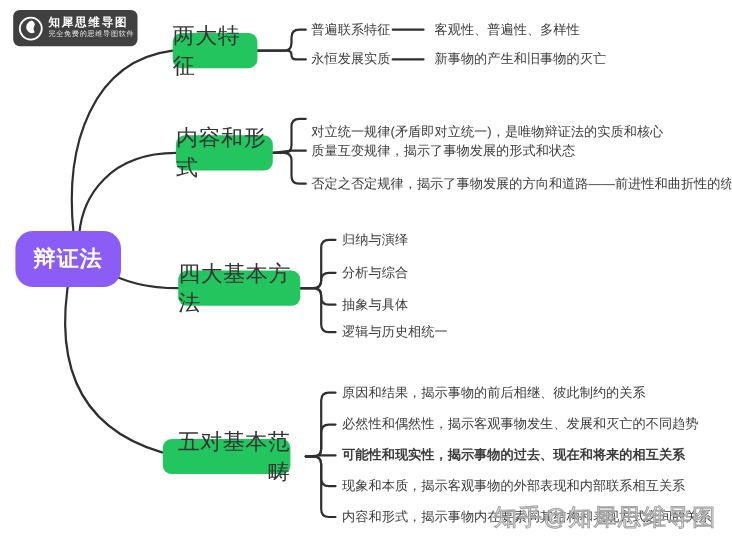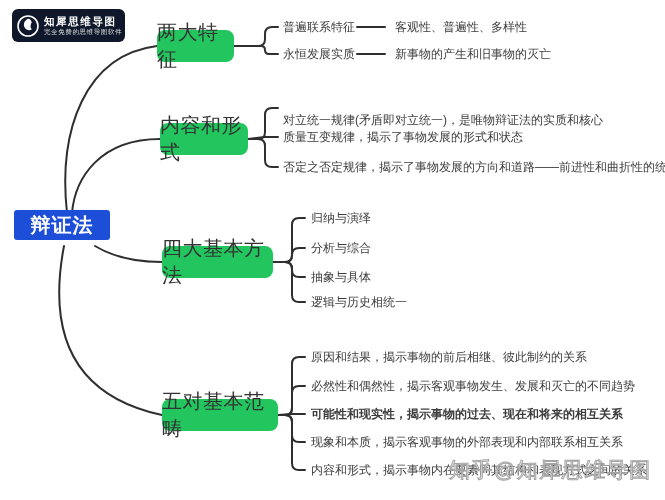--- a/index.html
+++ b/index.html
@@ -4,31 +4,31 @@
 <style>
   html,body{margin:0;padding:0;background:#fff;}
   .canvas{
     position:relative;width:665px;height:500px;background:#ffffff;overflow:hidden;
     font-family:"Liberation Sans","DejaVu Sans",sans-serif;
   }
   svg.edges{position:absolute;left:0;top:0;z-index:1;}
   .edge{stroke:#2f2f2f;stroke-width:2;fill:none;stroke-linecap:round;}
 
   .logo{
-    position:absolute;left:12px;top:9px;width:113px;height:33px;background:#0f172a;
+    position:absolute;left:12px;top:9px;width:113px;height:33px;background:#404040;
     border-radius:6px;display:flex;align-items:center;padding-left:4px;box-sizing:border-box;z-index:3;
   }
   .logo-icon{width:24px;height:24px;flex:0 0 auto;margin-right:4px;}
   .logo-texts{display:flex;flex-direction:column;line-height:1.15;}
   .logo-title{font-size:10.5px;font-weight:bold;color:#ffffff;letter-spacing:1.6px;}
   .logo-sub{font-size:6.5px;color:rgba(255,255,255,.85);letter-spacing:.6px;margin-top:1px;}
 
   .root-node{
-    position:absolute;left:14px;top:210px;width:96px;height:30px;background:#1d4ed8;
-    border-radius:3px;display:flex;align-items:center;justify-content:center;
+    position:absolute;left:14px;top:210px;width:96px;height:51px;background:#8b5cf6;
+    border-radius:16px;display:flex;align-items:center;justify-content:center;
     color:#fff;font-size:20px;font-weight:bold;letter-spacing:1px;z-index:2;
   }
   .branch-box{
     position:absolute;background:#22c55e;border-radius:8px;display:flex;align-items:center;
     justify-content:center;font-size:20px;color:#333;z-index:2;letter-spacing:.5px;
   }
   .child-text{
     position:absolute;transform:translateY(-50%);white-space:nowrap;
     font-size:12px;color:#3c3c3c;z-index:2;
   }
@@ -89,19 +89,19 @@
     <div class="child-text" style="left: 395px; top: 54px;">新事物的产生和旧事物的灭亡</div>
     <div class="branch-box" style="left: 160px; top: 123px; width: 88px; height: 32px;">内容和形式</div>
     <div class="child-text" style="left: 283px; top: 120px;">对立统一规律(矛盾即对立统一)，是唯物辩证法的实质和核心</div>
     <div class="child-text" style="left: 283px; top: 137px;">质量互变规律，揭示了事物发展的形式和状态</div>
     <div class="child-text" style="left: 283px; top: 167px;">否定之否定规律，揭示了事物发展的方向和道路——前进性和曲折性的统一</div>
     <div class="branch-box" style="left: 162px; top: 246px; width: 111px; height: 32px;">四大基本方法</div>
     <div class="child-text" style="left: 311px; top: 218px;">归纳与演绎</div>
     <div class="child-text" style="left: 311px; top: 248px;">分析与综合</div>
     <div class="child-text" style="left: 311px; top: 277px;">抽象与具体</div>
     <div class="child-text" style="left: 311px; top: 302px;">逻辑与历史相统一</div>
-    <div class="branch-box" style="left: 162px; top: 399px; width: 116px; height: 32px;">五对基本范畴</div>
+    <div class="branch-box" style="left: 148px; top: 399px; width: 116px; height: 32px; text-align: right;">五对基本范畴</div>
     <div class="child-text" style="left: 311px; top: 357px;">原因和结果，揭示事物的前后相继、彼此制约的关系</div>
     <div class="child-text" style="left: 311px; top: 386px;">必然性和偶然性，揭示客观事物发生、发展和灭亡的不同趋势</div>
     <div class="child-text" style="left: 311px; top: 414px; font-weight: bold;">可能性和现实性，揭示事物的过去、现在和将来的相互关系</div>
     <div class="child-text" style="left: 311px; top: 442px;">现象和本质，揭示客观事物的外部表现和内部联系相互关系</div>
     <div class="child-text" style="left: 311px; top: 470px;">内容和形式，揭示事物内在要素同其结构和表现方式之间的关系</div>
   </div>
 
 </body></html>

